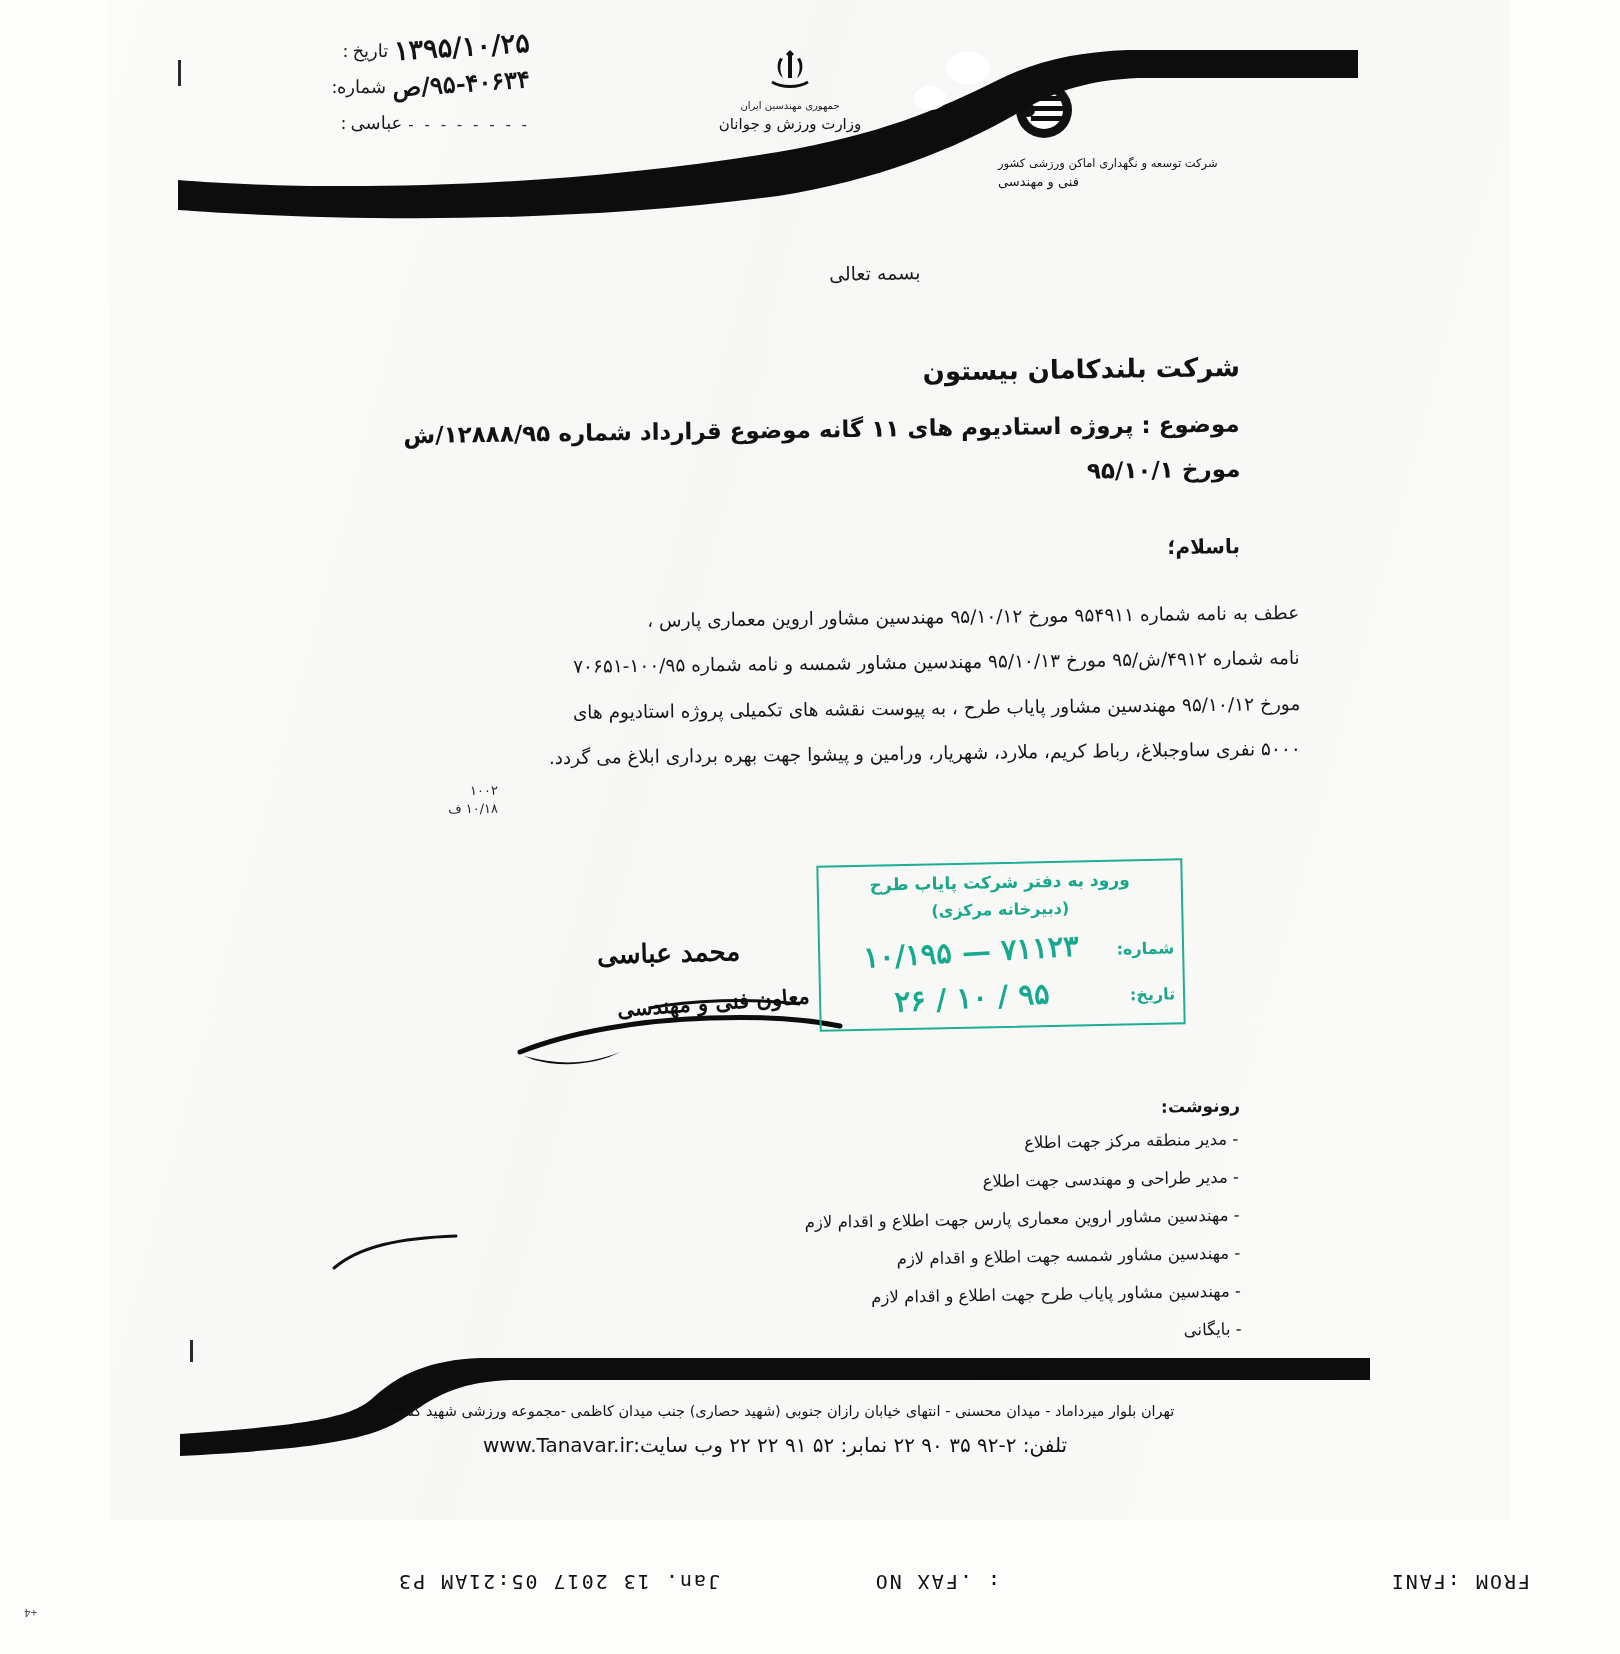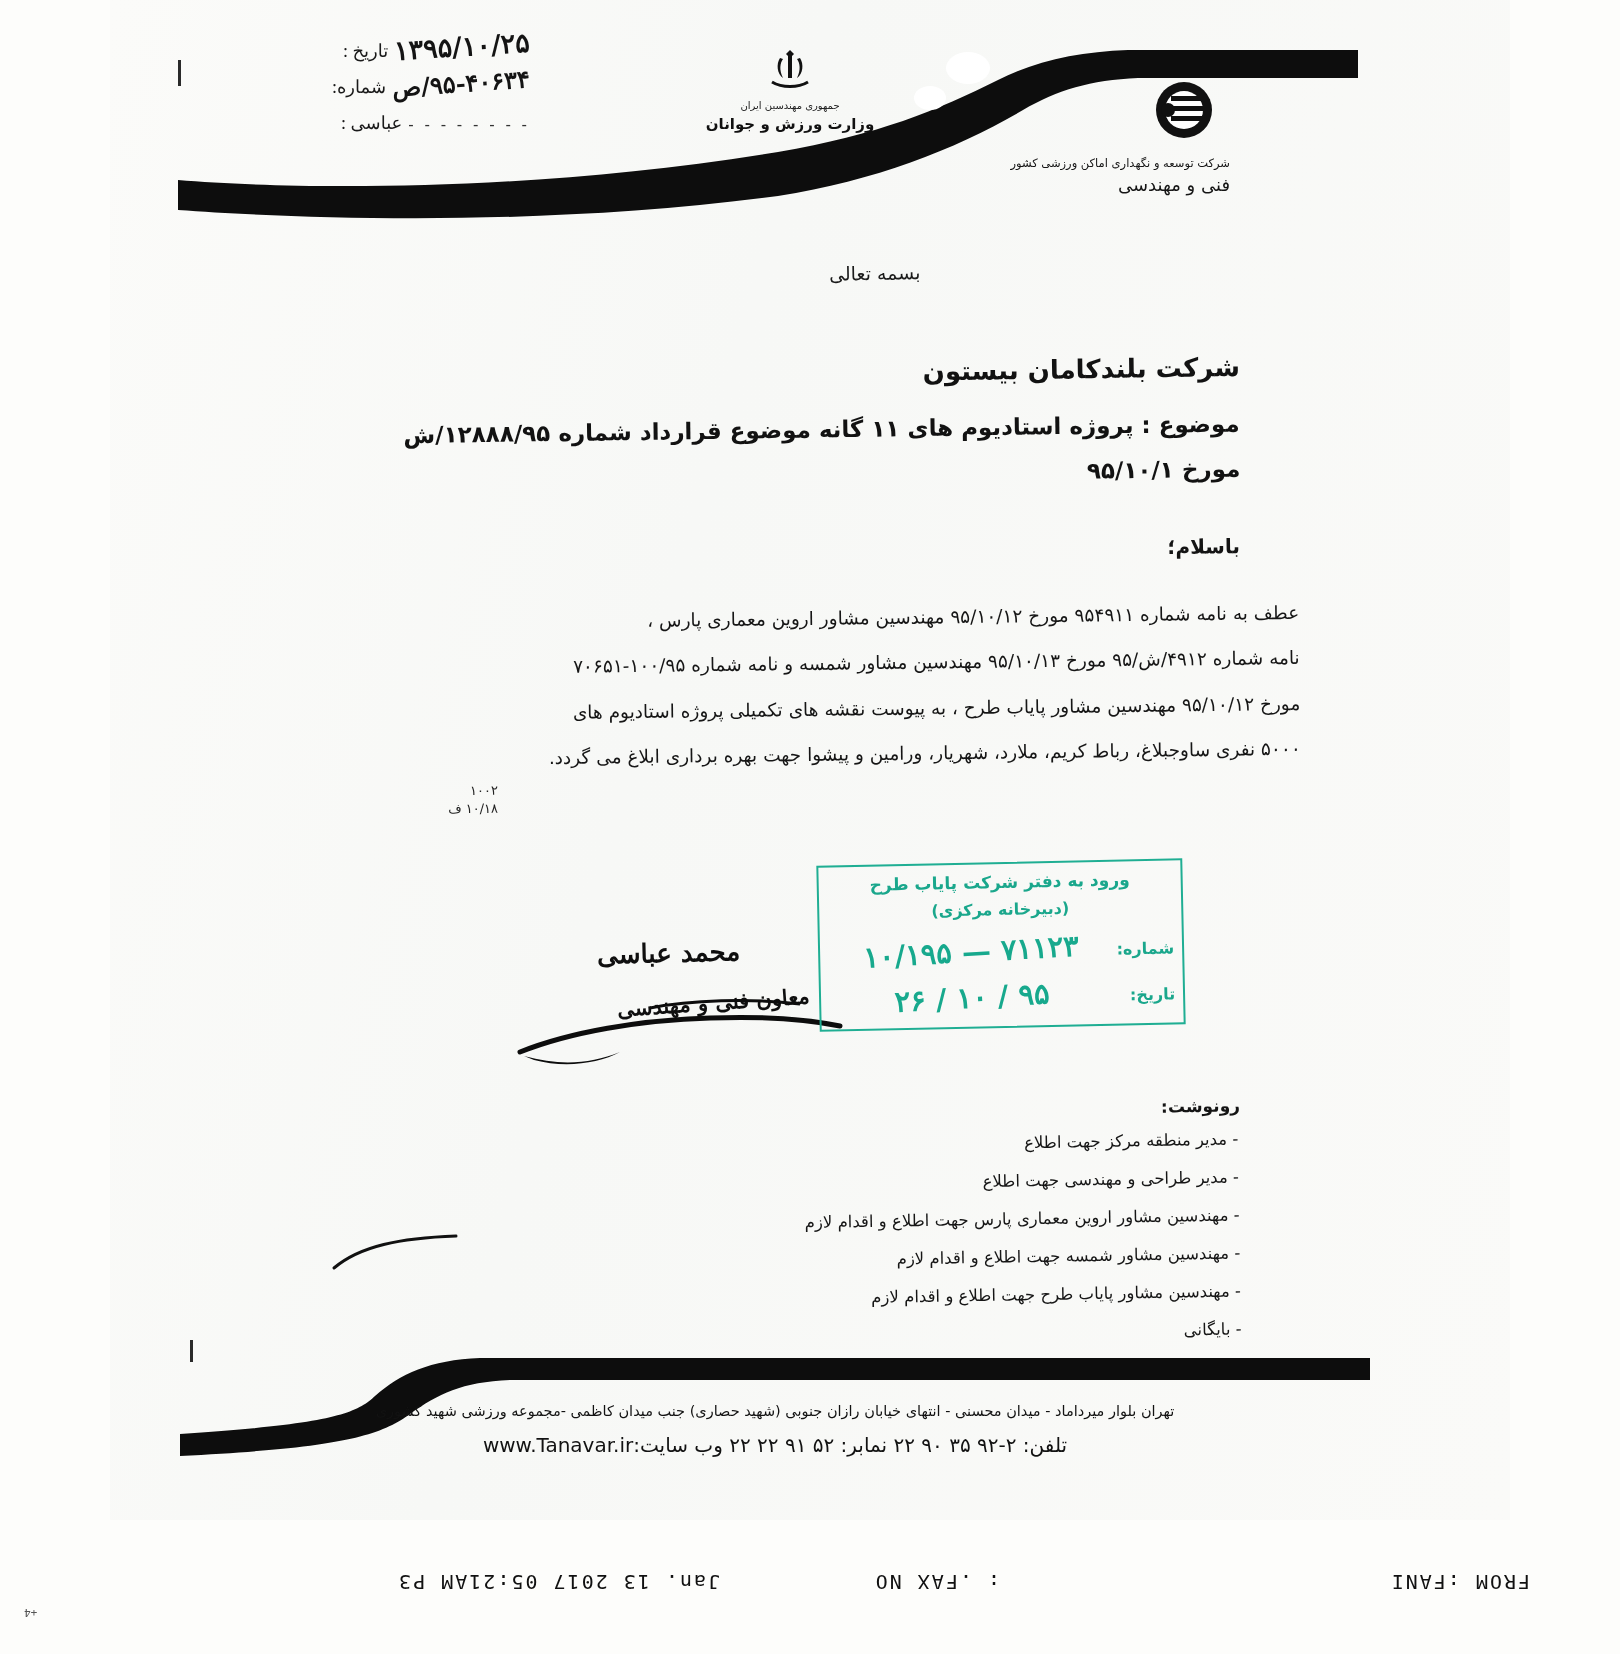--- a/index.html
+++ b/index.html
@@ -86,44 +86,44 @@
   }
   .ministry-small {
     font-size: 10px;
     color: #222;
     letter-spacing: .5px;
   }
   .ministry-big {
     font-size: 15px;
     color: #111;
     margin-top: 4px;
-    font-weight: 700;
+    font-weight: 400;
   }
 
   
   .org-wrap {
     position: absolute;
-    left: 950px;
+    left: 998px;
     top: 80px;
     width: 280px;
-    text-align: right;
+    text-align: left;
   }
   .org-mark {
     width: 92px;
     height: 60px;
     margin: 0 auto;
   }
   .org-title {
     font-size: 11.5px;
     color: #151515;
     margin-top: 10px;
     line-height: 1.7;
   }
   .org-sub {
-    font-size: 18px;
+    font-size: 13px;
     color: #151515;
   }
 
   
   .swoosh {
     position: absolute;
     left: 178px;
     top: 40px;
     width: 1180px;
     height: 180px;

